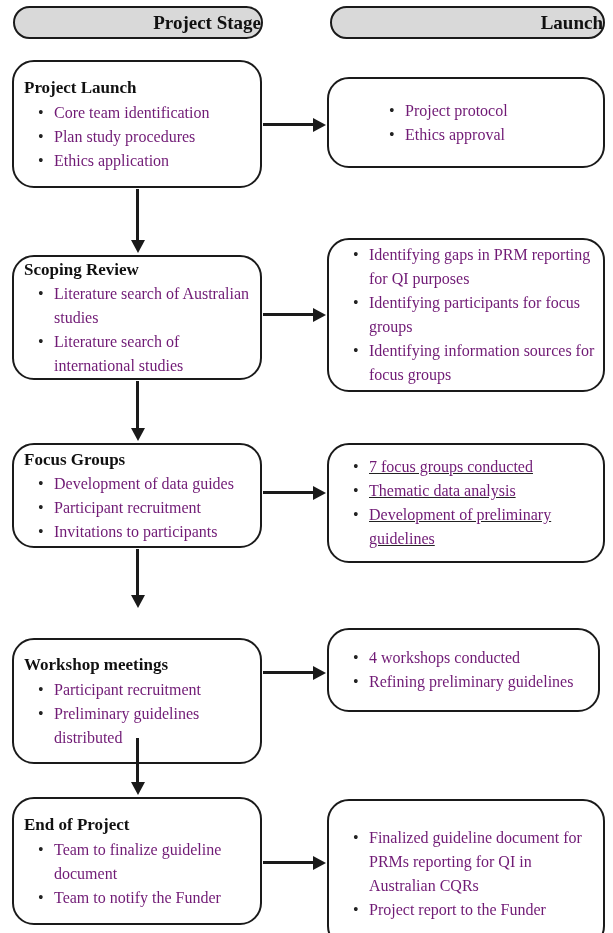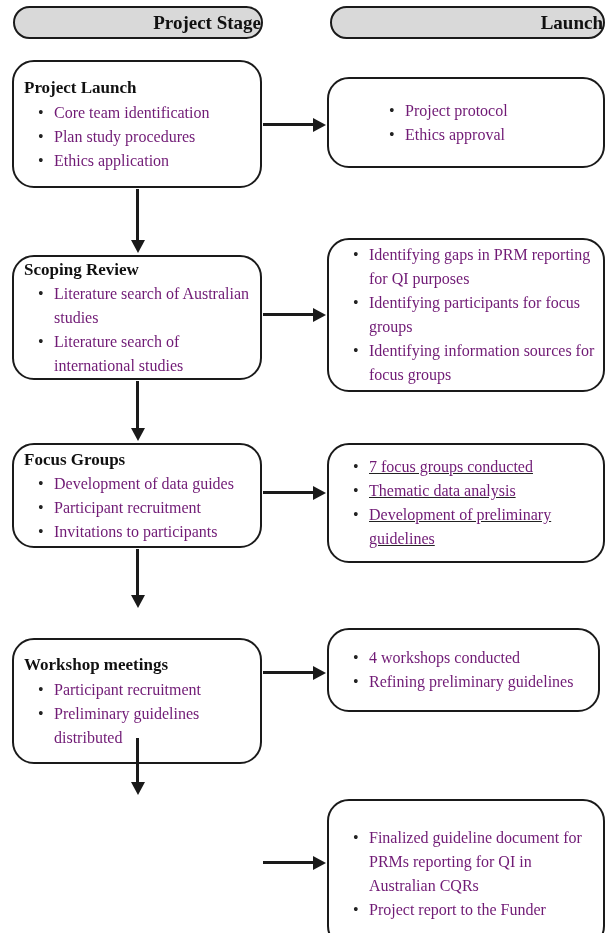--- a/index.html
+++ b/index.html
@@ -138,20 +138,27 @@
   </div>
   <div class="h-arrow" id="harrow-4"></div>
   <div class="box output-box" id="output-4">
     <ul class="bullets">
       <li><span>4 workshops conducted</span></li>
       <li><span>Refining preliminary guidelines</span></li>
     </ul>
   </div>
   <div class="v-arrow" id="varrow-4"></div>
 
+  <div class="box stage-box" id="stage-5">
+    <div class="box-title">End of Project</div>
+    <ul class="bullets">
+      <li><span>Team to finalize guideline document</span></li>
+      <li><span>Team to notify the Funder</span></li>
+    </ul>
+  </div>
   <div class="h-arrow" id="harrow-5"></div>
   <div class="box output-box" id="output-5">
     <ul class="bullets">
       <li><span>Finalized guideline document for PRMs reporting for QI in Australian CQRs</span></li>
       <li><span>Project report to the Funder</span></li>
     </ul>
   </div>
 
 </div>
 

